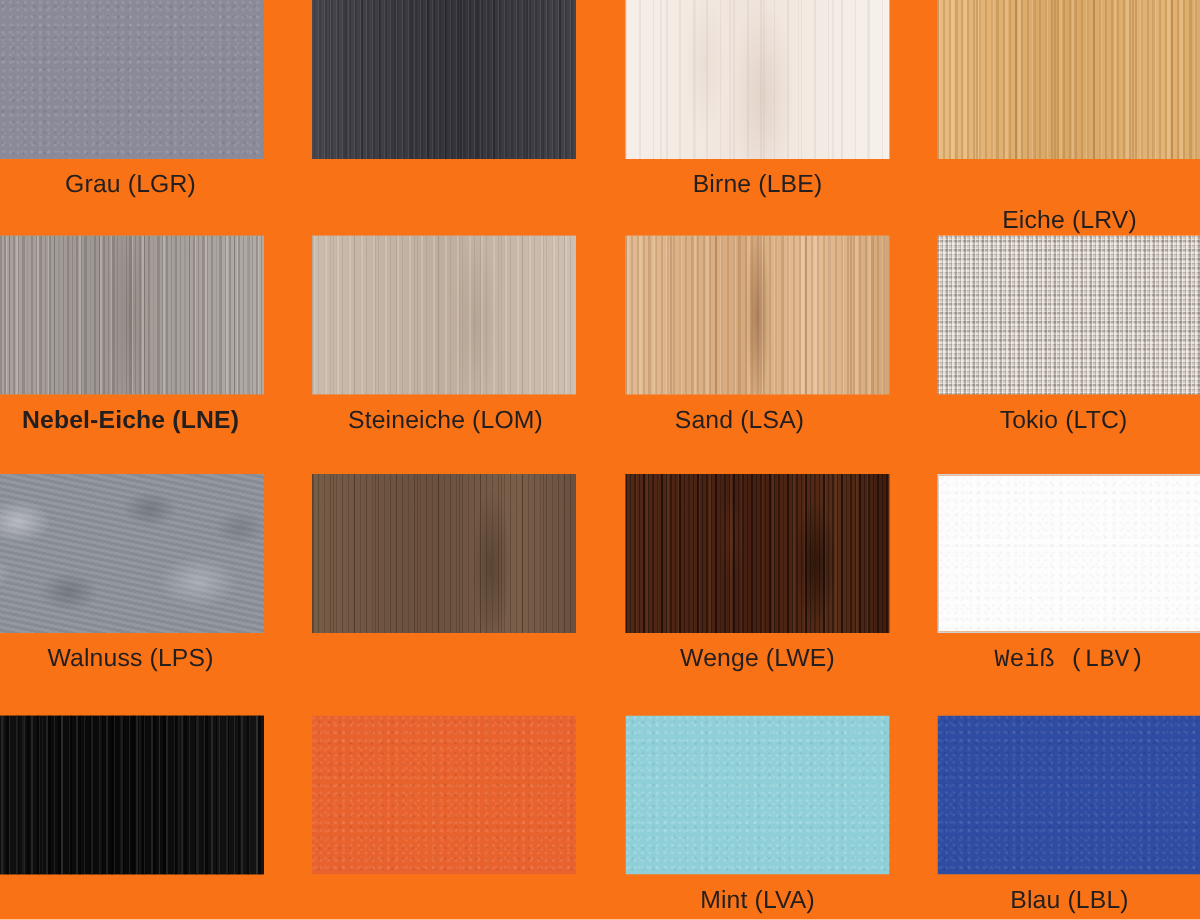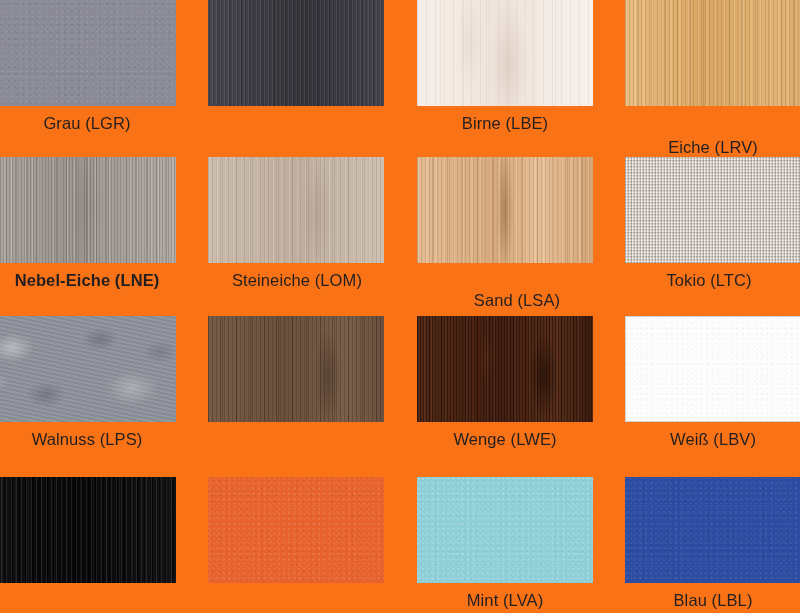--- a/index.html
+++ b/index.html
@@ -130,21 +130,21 @@
       <div class="swatch-chip">
         <div class="swatch-tex" style="background:#ddb388;
                     background-image:
                       repeating-linear-gradient(90deg, rgba(150,102,60,.24) 0 1px, transparent 1px 4px),
                       repeating-linear-gradient(90deg, rgba(120,78,42,.22) 0 1px, transparent 1px 15px),
                       repeating-linear-gradient(90deg, rgba(250,226,198,.24) 0 2px, transparent 2px 9px),
                       radial-gradient(ellipse 14px 100px at 50% 50%, rgba(122,78,44,.45), transparent 60%),
                       linear-gradient(90deg, #e2bb93, #d6aa7d 46%, #e5bf97 70%, #d3a678);"></div>
       </div>
     </div>
-    <div class="swatch-label" style="left:517px; top:271px;margin-top:20px;">Sand (LSA)</div>
+    <div class="swatch-label" style="left:493px; top:271px;">Sand (LSA)</div>
 
     <div class="swatch-cell" style="left:625px; top:157px; width:200px; height:106px;">
       <div class="swatch-chip">
         <div class="swatch-tex" style="background:#d6cec5;
                     background-image:
                       repeating-linear-gradient(90deg, rgba(120,112,106,.30) 0 1px, rgba(248,245,241,.55) 1px 2px, transparent 2px 3px),
                       repeating-linear-gradient(0deg, rgba(120,112,106,.26) 0 1px, rgba(248,245,241,.50) 1px 2px, transparent 2px 3px),
                       repeating-linear-gradient(90deg, rgba(90,84,78,.14) 0 1px, transparent 1px 6px),
                       repeating-linear-gradient(0deg, rgba(90,84,78,.12) 0 1px, transparent 1px 6px);"></div>
       </div>
@@ -195,21 +195,21 @@
     <div class="swatch-cell" style="left:625px; top:316px; width:200px; height:106px;">
       <div class="swatch-chip" style="border:1px solid #d3d3d3; box-sizing:border-box;">
         <div class="swatch-tex" style="background:#fdfdfd;
                     background-image:
                       radial-gradient(circle at 25% 35%, rgba(0,0,0,.028) 0 1px, transparent 1px),
                       radial-gradient(circle at 70% 65%, rgba(0,0,0,.022) 0 1px, transparent 1px),
                       radial-gradient(circle at 50% 88%, rgba(0,0,0,.018) 0 1px, transparent 1px);
                     background-size:5px 5px, 7px 7px, 6px 6px;"></div>
       </div>
     </div>
-    <div class="swatch-label" style="left:713px; top:430px;">Weiß (LBV)</div>
+    <div class="swatch-label" style="left:713px; top:430px;font-family:Liberation Mono, monospace;">Weiß (LBV)</div>
 
     <div class="swatch-cell" style="left:-24px; top:477px; width:200px; height:106px;">
       <div class="swatch-chip">
         <div class="swatch-tex" style="background:#0c0b0b;
                     background-image:
                       repeating-linear-gradient(90deg, rgba(92,88,86,.30) 0 1px, transparent 1px 5px),
                       repeating-linear-gradient(90deg, rgba(70,66,64,.22) 0 1px, transparent 1px 13px),
                       repeating-linear-gradient(90deg, rgba(0,0,0,.55) 0 2px, transparent 2px 7px),
                       linear-gradient(90deg, #131212, #090808 50%, #141313);"></div>
       </div>

